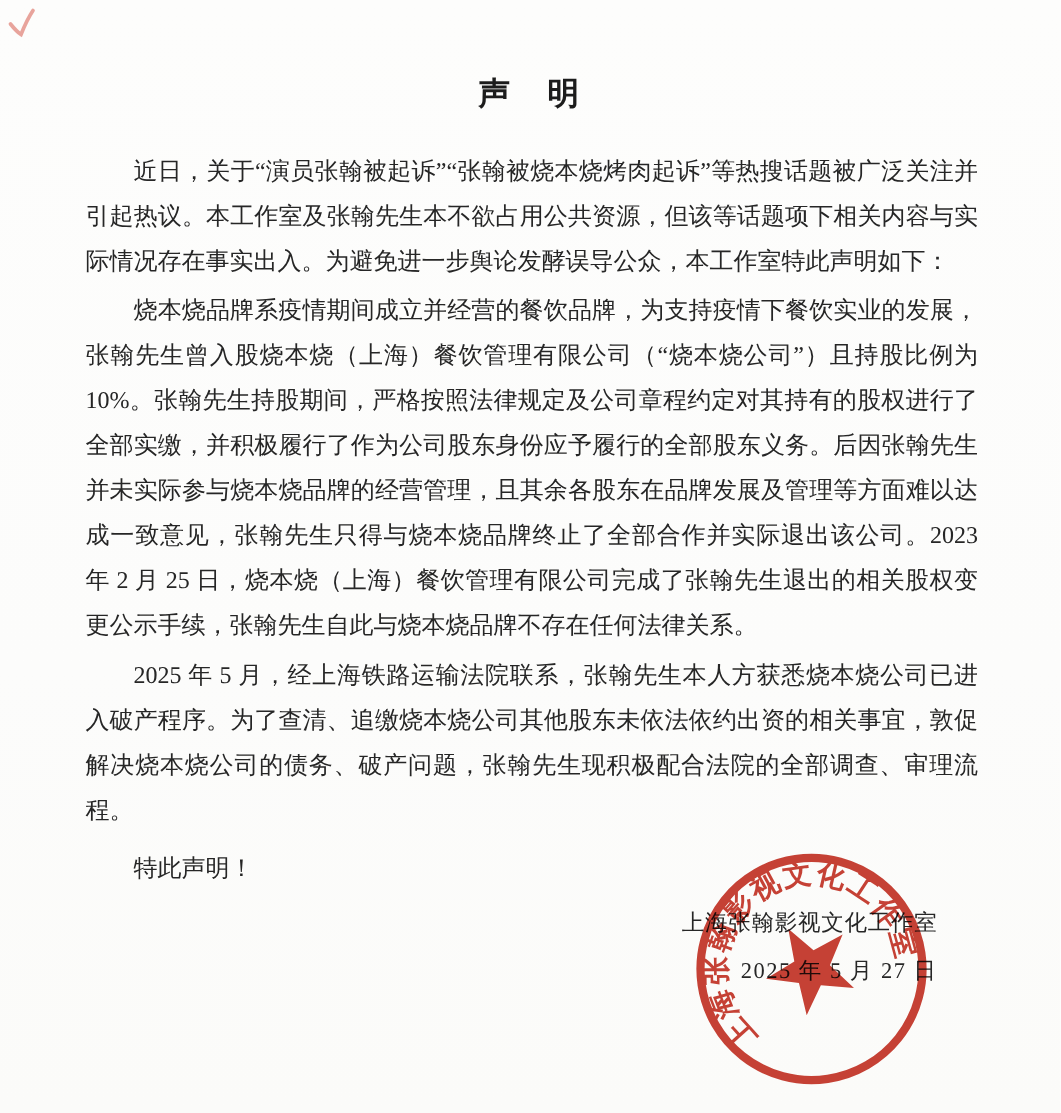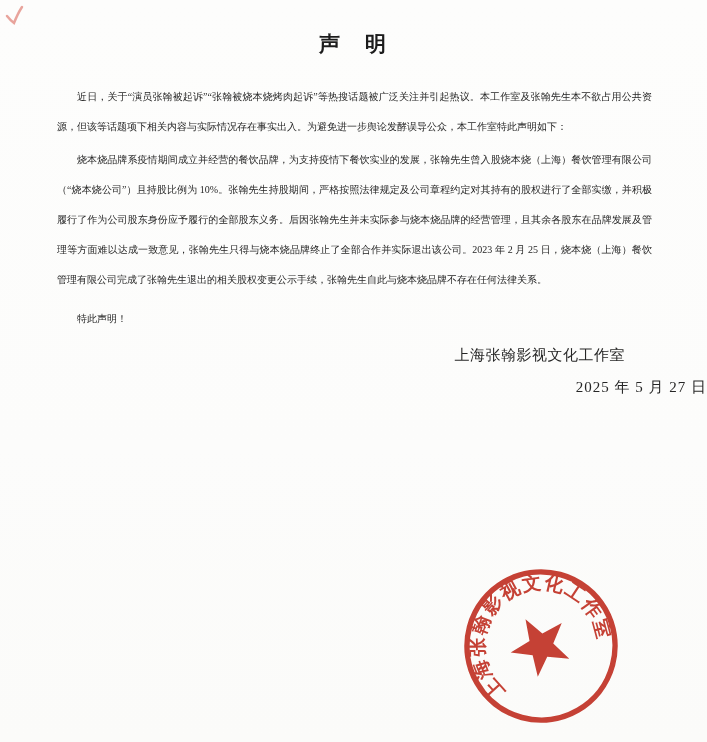--- a/index.html
+++ b/index.html
@@ -19,31 +19,31 @@
   }
   .corner-mark {
     position: absolute;
     top: 3px;
     left: 3px;
     width: 24px;
     height: 24px;
     opacity: 0.45;
   }
   .doc-title {
-    margin: 0;
+    margin: 18px;
     padding-top: 30px;
     text-align: center;
     font-size: 21px;
     font-weight: bold;
     letter-spacing: 2px;
     color: #1c1c1c;
   }
   .doc-body {
     margin: 24px 55px 0 57px;
-    font-size: 10px;
+    font-size: 16px;
     line-height: 30px;
   }
   .doc-body p {
     margin: 3px 0 0 0;
     text-indent: 2em;
     text-align: justify;
     text-justify: inter-ideograph;
   }
   .doc-body p.closing {
     margin-top: 9px;
@@ -53,20 +53,21 @@
     margin-top: 6px;
     text-align: right;
     font-size: 15px;
     line-height: 30px;
   }
   .sig-name {
     padding-right: 82px;
     letter-spacing: 0.5px;
   }
   .sig-date {
+    padding-right: 82px;
     margin-top: 2px;
     letter-spacing: 1px;
   }
   .stamp {
     position: absolute;
     left: 461px;
     top: 566px;
     width: 160px;
     height: 160px;
     mix-blend-mode: multiply;
@@ -92,20 +93,21 @@
     <svg width="24" height="24" viewBox="0 0 24 24">
       <path d="M4,13 Q8,18 11,20 Q15,10 19,4" fill="none" stroke-width="2.5" stroke-linecap="round" stroke="#d03a2a"></path>
     </svg>
   </div>
 
   <h1 class="doc-title">声　明</h1>
 
   <div class="doc-body">
     <p>近日，关于“演员张翰被起诉”“张翰被烧本烧烤肉起诉”等热搜话题被广泛关注并引起热议。本工作室及张翰先生本不欲占用公共资源，但该等话题项下相关内容与实际情况存在事实出入。为避免进一步舆论发酵误导公众，本工作室特此声明如下：</p>
     <p>烧本烧品牌系疫情期间成立并经营的餐饮品牌，为支持疫情下餐饮实业的发展，张翰先生曾入股烧本烧（上海）餐饮管理有限公司（“烧本烧公司”）且持股比例为 10%。张翰先生持股期间，严格按照法律规定及公司章程约定对其持有的股权进行了全部实缴，并积极履行了作为公司股东身份应予履行的全部股东义务。后因张翰先生并未实际参与烧本烧品牌的经营管理，且其余各股东在品牌发展及管理等方面难以达成一致意见，张翰先生只得与烧本烧品牌终止了全部合作并实际退出该公司。2023 年 2 月 25 日，烧本烧（上海）餐饮管理有限公司完成了张翰先生退出的相关股权变更公示手续，张翰先生自此与烧本烧品牌不存在任何法律关系。</p>
+    <p>2025 年 5 月，经上海铁路运输法院联系，张翰先生本人方获悉烧本烧公司已进入破产程序。为了查清、追缴烧本烧公司其他股东未依法依约出资的相关事宜，敦促解决烧本烧公司的债务、破产问题，张翰先生现积极配合法院的全部调查、审理流程。</p>
     <p class="closing">特此声明！</p>
   </div>
 
   <div class="sig-block">
     <div class="sig-name">上海张翰影视文化工作室</div>
     <div class="sig-date">2025 年 5 月 27 日</div>
   </div>
 
   <div class="stamp">
     <svg width="160" height="160" viewBox="0 0 160 160">

